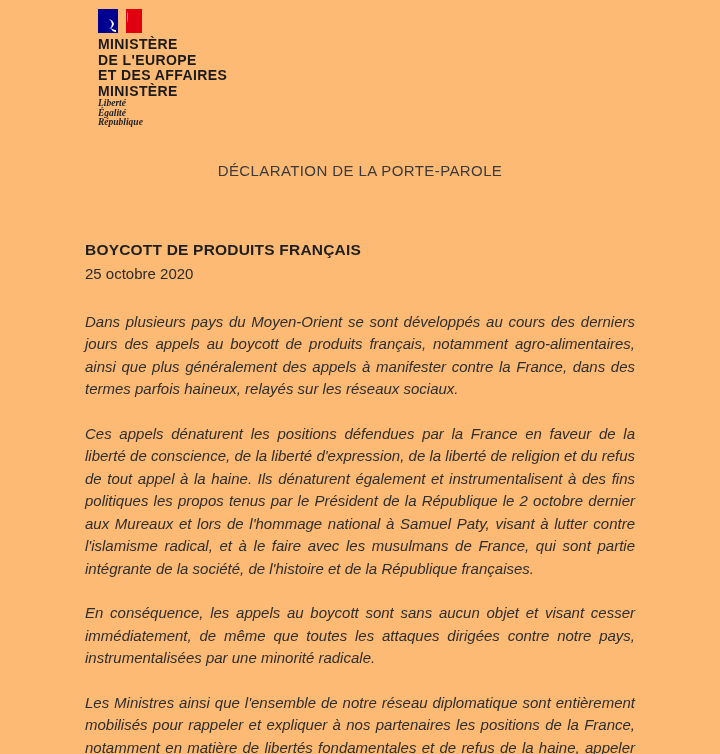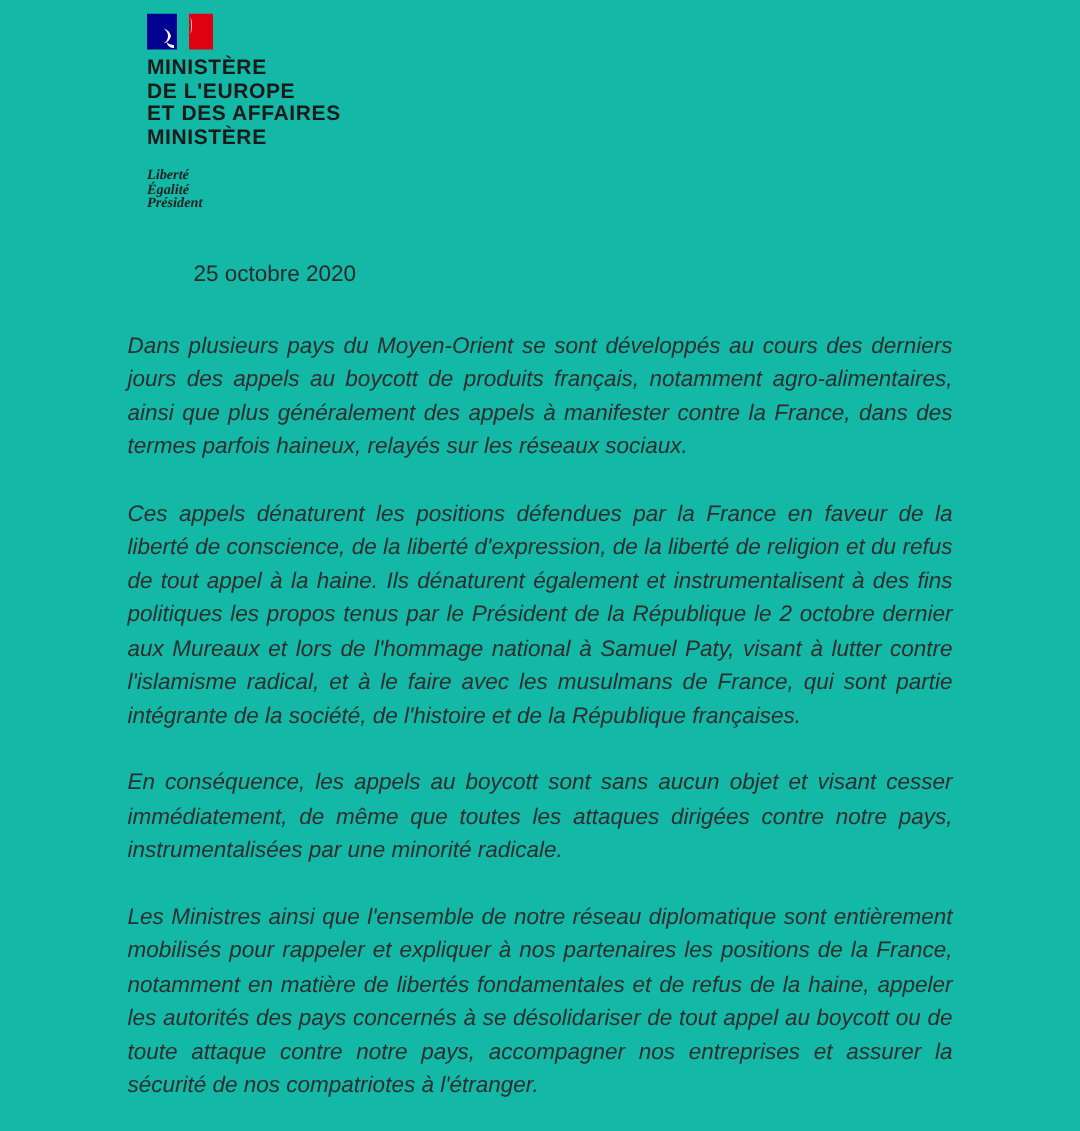--- a/index.html
+++ b/index.html
@@ -4,21 +4,21 @@
 <style>
   html, body {
     margin: 0;
     padding: 0;
     background: #ffffff;
   }
   .page {
     position: relative;
     width: 720px;
     height: 754px;
-    background: #14b8a6;
+    background: #fdba74;
     overflow: hidden;
     font-family: "Liberation Sans", sans-serif;
     color: #2b2b2b;
     box-sizing: border-box;
   }
   
   .letterhead {
     padding: 9px 0 0 98px;
   }
   .flag {
@@ -27,21 +27,21 @@
     margin-bottom: 3px;
   }
   .ministry-name div {
     font-weight: 700;
     font-size: 14px;
     line-height: 15.5px;
     letter-spacing: 0.4px;
     color: #1a1a1a;
   }
   .motto {
-    margin-top: 14px;
+    margin-top: 0;
   }
   .motto div {
     font-family: "Liberation Serif", serif;
     font-style: italic;
     font-weight: 600;
     font-size: 9.5px;
     line-height: 9.5px;
     color: #222222;
   }
   
@@ -63,21 +63,20 @@
     font-size: 15.5px;
     font-weight: 700;
     letter-spacing: 0.2px;
     color: #1f1f1f;
   }
   .date {
     margin-top: 4px;
     font-size: 15px;
     line-height: 22px;
     color: #2b2b2b;
-    margin-left: 44px;
   }
   .content p {
     margin: 0 0 22px 0;
     font-size: 15px;
     line-height: 22.5px;
     text-align: justify;
     color: #2e2e2e;
     font-style: italic;
   }
   .content p.first {
@@ -102,28 +101,30 @@
     </div>
     <div class="ministry-name">
       <div>MINISTÈRE</div>
       <div>DE L'EUROPE</div>
       <div>ET DES AFFAIRES</div>
       <div>MINISTÈRE</div>
     </div>
     <div class="motto">
       <div>Liberté</div>
       <div>Égalité</div>
-      <div>Président</div>
+      <div>République</div>
     </div>
   </header>
 
   <div class="doc-title">
+    <div>DÉCLARATION DE LA PORTE-PAROLE</div>
   </div>
 
   <main class="content">
+    <h1 class="subject">BOYCOTT DE PRODUITS FRANÇAIS</h1>
     <div class="date">25 octobre 2020</div>
 
     <p class="first">Dans plusieurs pays du Moyen-Orient se sont développés au cours des derniers jours des appels au boycott de produits français, notamment agro-alimentaires, ainsi que plus généralement des appels à manifester contre la France, dans des termes parfois haineux, relayés sur les réseaux sociaux.</p>
     <p>Ces appels dénaturent les positions défendues par la France en faveur de la liberté de conscience, de la liberté d'expression, de la liberté de religion et du refus de tout appel à la haine. Ils dénaturent également et instrumentalisent à des fins politiques les propos tenus par le Président de la République le 2 octobre dernier aux Mureaux et lors de l'hommage national à Samuel Paty, visant à lutter contre l'islamisme radical, et à le faire avec les musulmans de France, qui sont partie intégrante de la société, de l'histoire et de la République françaises.</p>
     <p>En conséquence, les appels au boycott sont sans aucun objet et visant cesser immédiatement, de même que toutes les attaques dirigées contre notre pays, instrumentalisées par une minorité radicale.</p>
     <p>Les Ministres ainsi que l'ensemble de notre réseau diplomatique sont entièrement mobilisés pour rappeler et expliquer à nos partenaires les positions de la France, notamment en matière de libertés fondamentales et de refus de la haine, appeler les autorités des pays concernés à se désolidariser de tout appel au boycott ou de toute attaque contre notre pays, accompagner nos entreprises et assurer la sécurité de nos compatriotes à l'étranger.</p>
   </main>
 
 </div>
 

